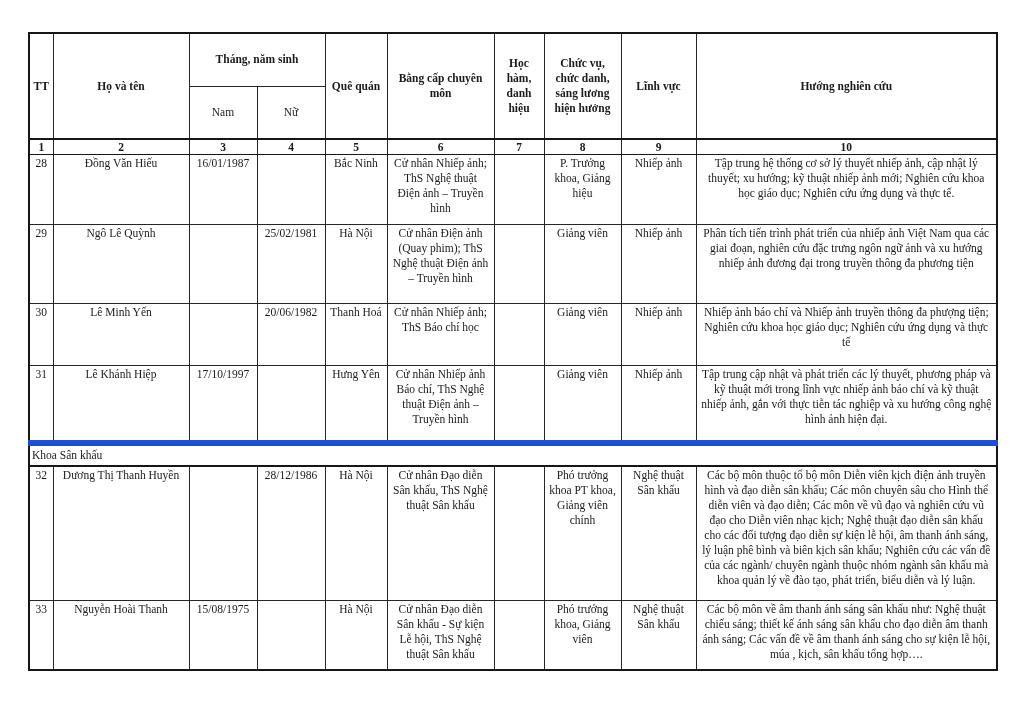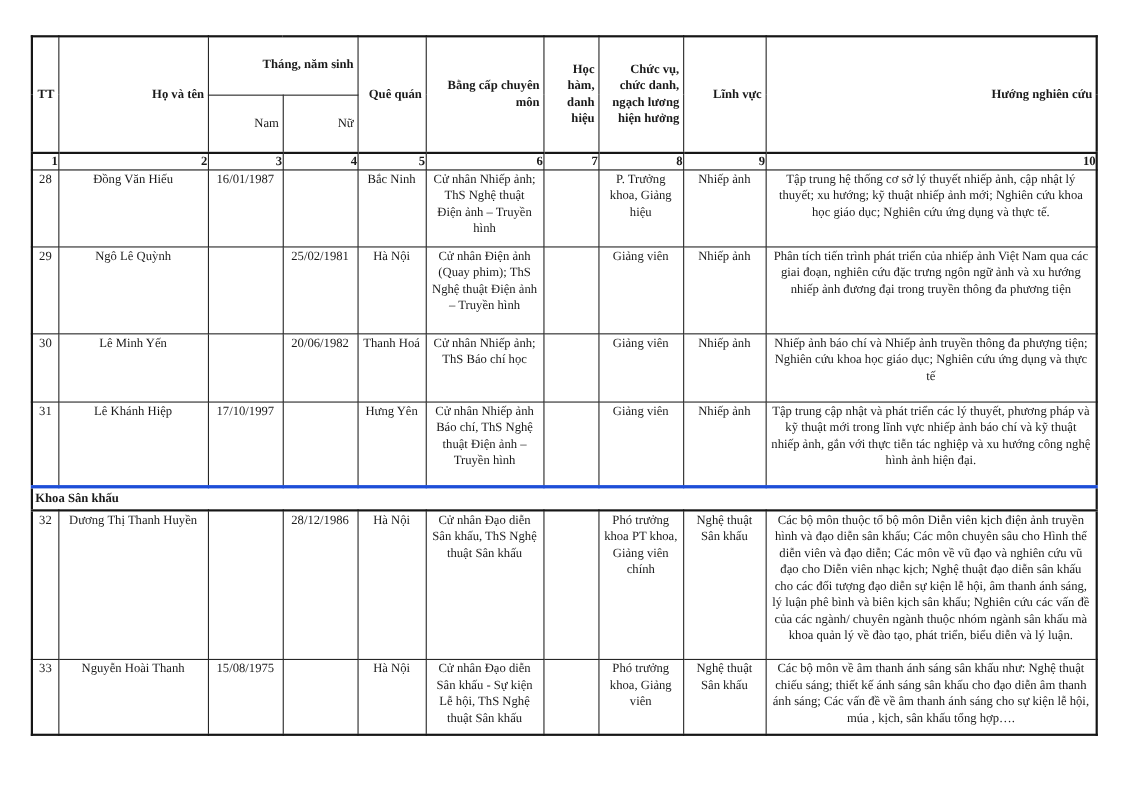--- a/index.html
+++ b/index.html
@@ -29,21 +29,21 @@
     color: #1a1a1a;
   }
   table.roster, table.roster th, table.roster td {
     border: 1px solid #262626;
   }
   table.roster {
     border: 2px solid #161616;
   }
   table.roster th {
     font-weight: bold;
-    text-align: right;
+    text-align: center;
     vertical-align: middle;
     padding: 1px 3px;
     background: #ffffff;
   }
   table.roster td {
     text-align: center;
     vertical-align: top;
     padding: 1px 4px;
     background: #ffffff;
   }
@@ -55,24 +55,24 @@
     padding: 0;
     border-top: 2px solid #161616;
     border-bottom: 1.5px solid #161616;
     line-height: 14px;
   }
   td.col-name { text-align: left; }
   td.col-tt { padding-left: 1px; padding-right: 1px; }
   tr.section-row { height: 16px; }
   tr.section-row td {
     text-align: left;
-    font-weight: bold;
+    font-weight: normal;
     padding: 2px 2px;
     line-height: 15px;
-    border-top: 3px solid #1d4ed8;
+    border-top: 6px solid #1d4ed8;
     border-bottom: 2px solid #161616;
   }
 </style>
 </head>
 <body>
 
 <div class="sheet">
   <table class="roster">
     <colgroup>
       <col style="width:24px">
@@ -87,21 +87,21 @@
       <col style="width:301px">
     </colgroup>
     <thead>
       <tr class="header-top">
         <th rowspan="2">TT</th>
         <th rowspan="2">Họ và tên</th>
         <th colspan="2">Tháng, năm sinh</th>
         <th rowspan="2">Quê quán</th>
         <th rowspan="2">Bằng cấp chuyên môn</th>
         <th rowspan="2">Học hàm, danh hiệu</th>
-        <th rowspan="2">Chức vụ, chức danh, ngạch lương hiện hưởng</th>
+        <th rowspan="2">Chức vụ, chức danh, sáng lương hiện hưởng</th>
         <th rowspan="2">Lĩnh vực</th>
         <th rowspan="2">Hướng nghiên cứu</th>
       </tr>
       <tr class="header-sub">
         <th>Nam</th>
         <th>Nữ</th>
       </tr>
       <tr class="num-row">
         <th>1</th>
         <th>2</th>

